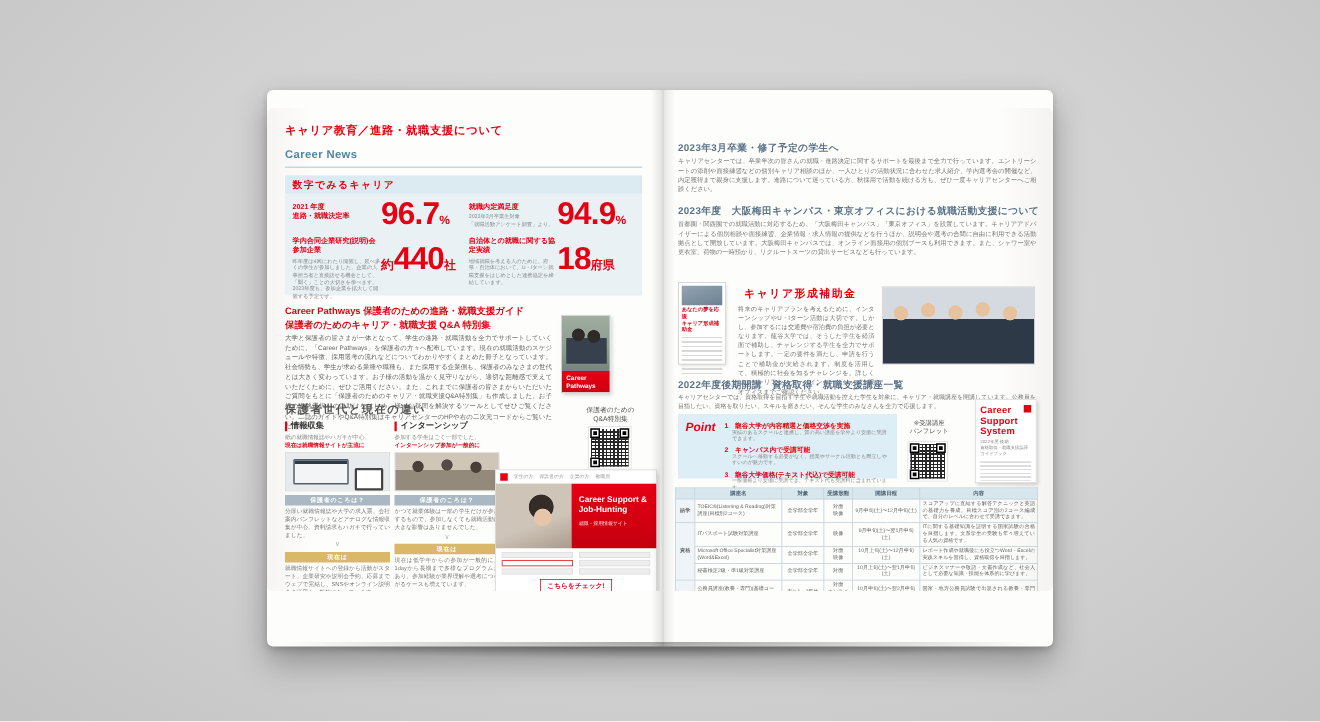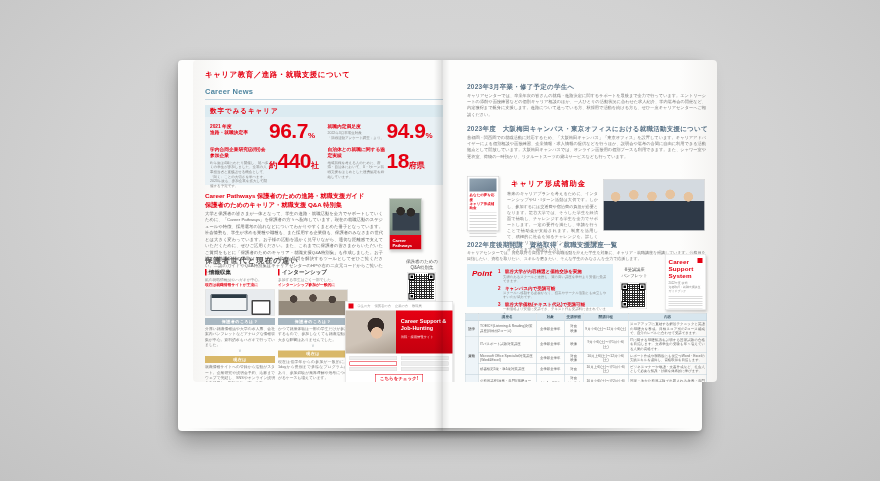--- a/index.html
+++ b/index.html
@@ -9,21 +9,21 @@
     background: radial-gradient(ellipse at 50% 40%, #dadada 0%, #d2d2d2 55%, #c3c3c3 100%); }
   .book { position:absolute; left:178px; top:60px; width:524px; height:371px;
     background:#fdfdfc; border-radius:4px;
     box-shadow:0 10px 22px rgba(0,0,0,.30), 0 2px 5px rgba(0,0,0,.18); }
   .book::before { content:""; position:absolute; left:256px; top:0; width:16px; height:100%;
     background:linear-gradient(90deg, rgba(0,0,0,0) 0%, rgba(0,0,0,.10) 45%, rgba(0,0,0,.16) 50%, rgba(0,0,0,.08) 58%, rgba(0,0,0,0) 100%); z-index:5; pointer-events:none;}
   .book::after { content:""; position:absolute; left:6px; right:6px; bottom:-9px; height:12px;
     background:radial-gradient(ellipse at 50% 0%, rgba(0,0,0,.35), rgba(0,0,0,0) 70%); z-index:0;}
   .curl { position:absolute; left:-10px; bottom:-6px; width:40px; height:16px;
     background:linear-gradient(100deg,#6e6e6e,#9a9a9a 60%,transparent 80%); transform:rotate(-8deg); border-radius:2px; z-index:-1;}
-  .page { position:absolute; top:0; width:262px; height:322px; overflow:hidden;margin-left:15px; }
+  .page { position:absolute; top:12px; width:262px; height:322px; overflow:hidden; }
   .page.l { left:0; border-radius:4px 0 0 4px; background:linear-gradient(90deg,#f6f5f3,#fdfdfc 12%); }
   .page.r { left:262px; border-radius:0 4px 4px 0; background:linear-gradient(270deg,#f4f3f1,#fdfdfc 14%); }
   .inner { position:absolute; left:0; top:0; width:524px; height:742px; transform:scale(.5); transform-origin:0 0; }
   .pl { white-space:pre-line; }
   .abs { position:absolute; }
 
   
   .doc-title { left:24px; top:20px; font-size:15px; font-weight:bold; color:#e50012; letter-spacing:1px;}
   .career-news { left:24px; top:54px; font-size:15px; font-weight:bold; color:#4f86a0; letter-spacing:.5px;}
   .cn-rule { left:24px; top:78px; width:476px; height:2px; background:#c5d8e2; }

